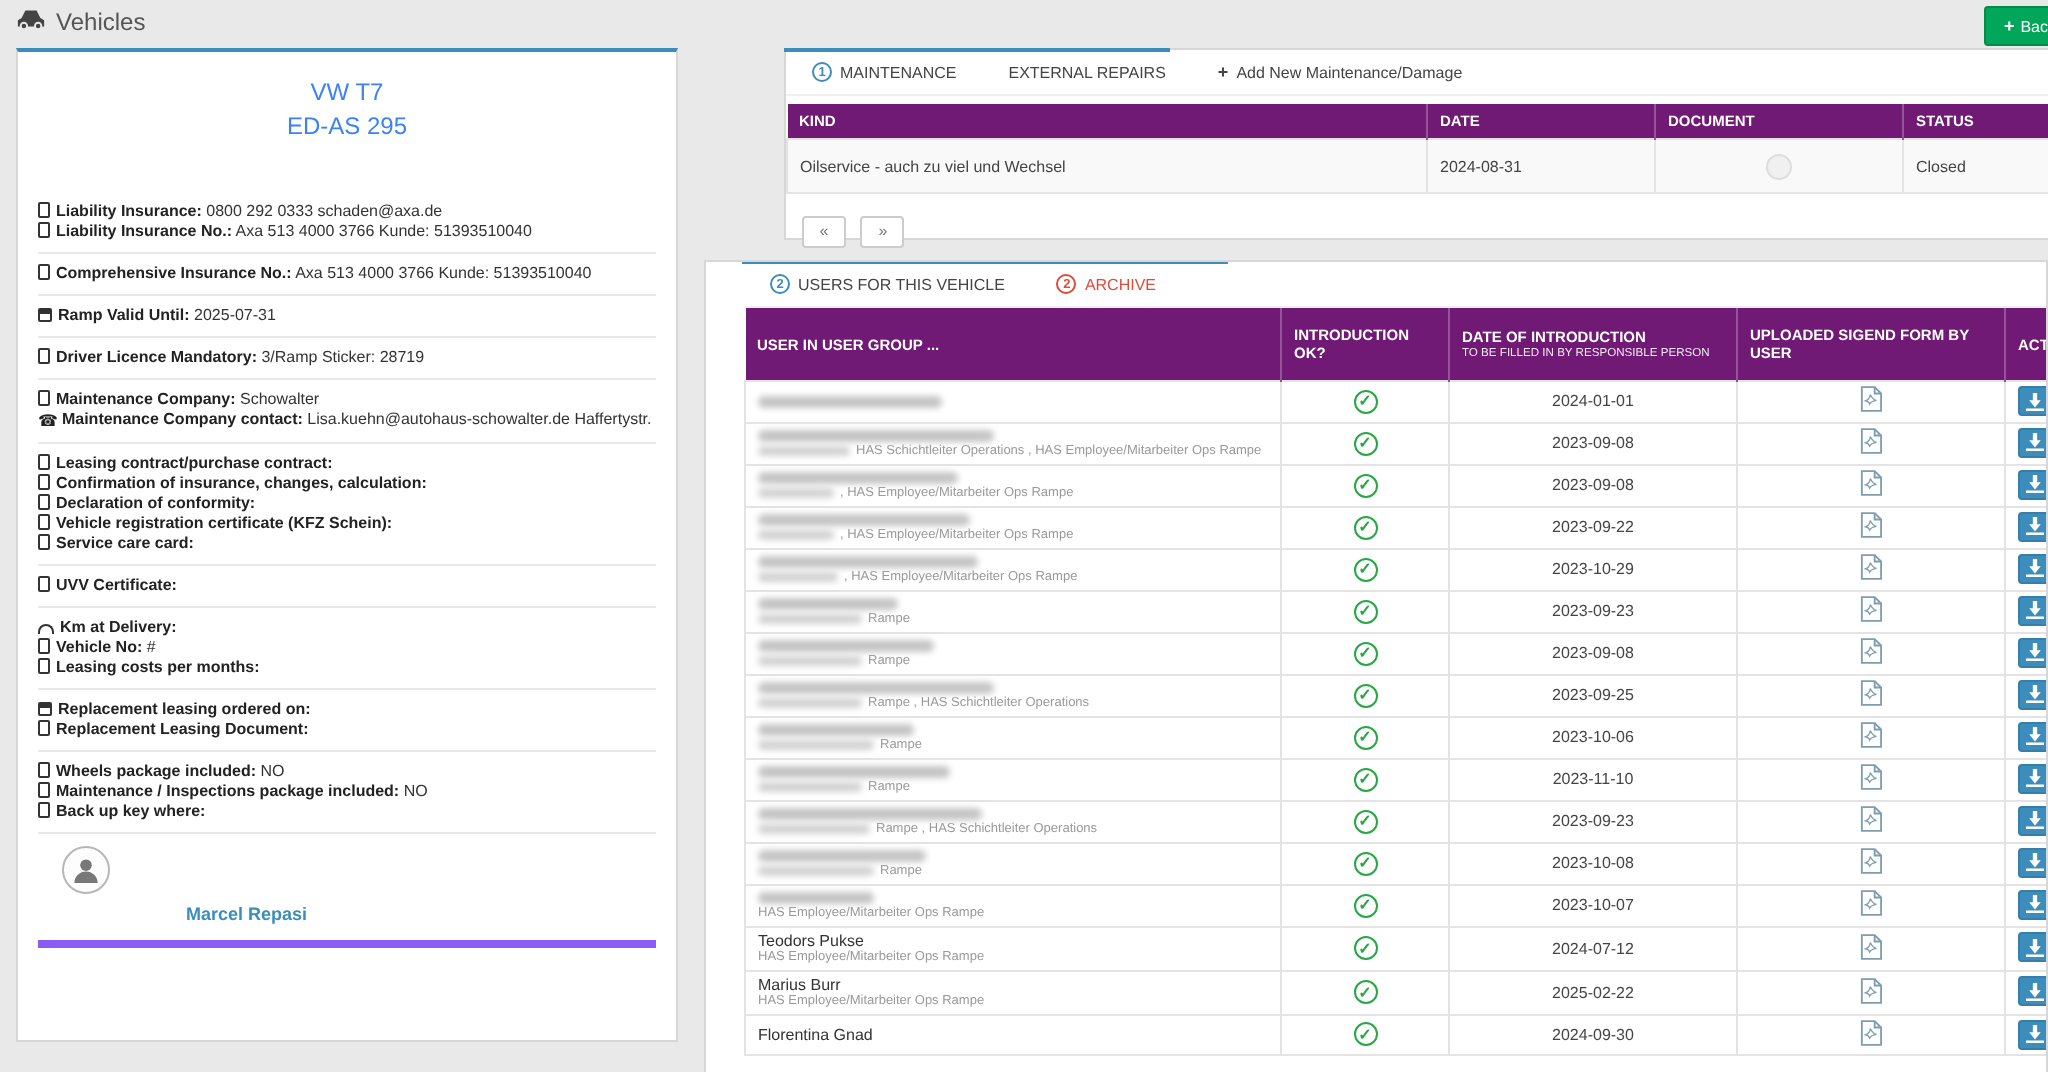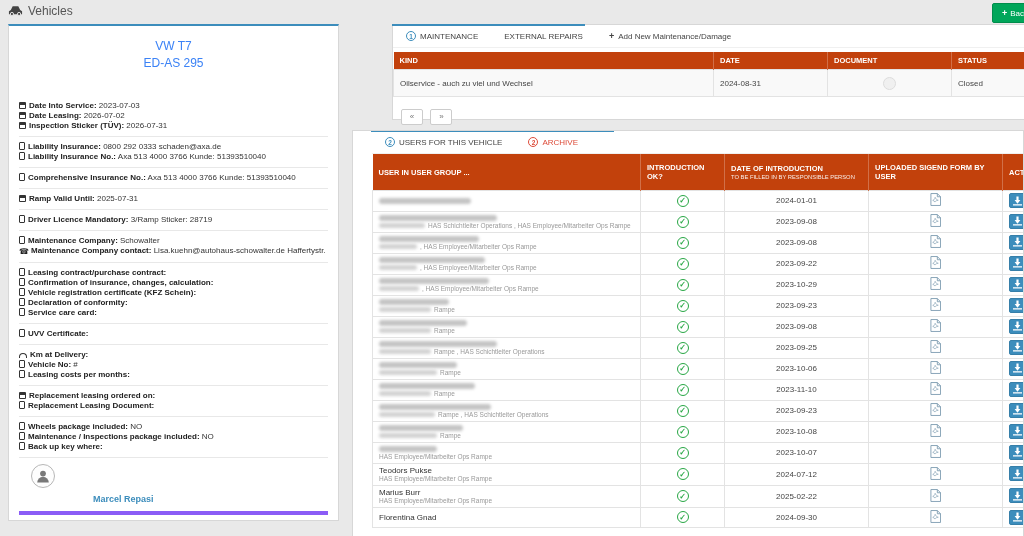--- a/index.html
+++ b/index.html
@@ -36,21 +36,21 @@
     align-items:center;justify-content:center;box-sizing:border-box;}
   .circ.b{border:1.5px solid #3c8dbc;color:#3c8dbc;}
   .circ.r{border:1.5px solid #dd4b39;color:#dd4b39;}
   .tab.red{color:#dd4b39;}
   .active-bar{position:absolute;left:-1px;top:-1px;height:2px;background:#3c8dbc;}
   .plus{font-weight:bold;font-size:9px;}
   
   .card1{left:352px;top:24px;width:672px;height:96px;margin-left:40px;}
   .card2{left:352px;top:130px;width:672px;height:485px;overflow:hidden;padding-left:19px;}
   table{border-collapse:collapse;width:672px;table-layout:fixed;}
-  th{background:#c2410c;color:#fff;font-size:7.5px;text-align:left;padding:4px 6px;
+  th{background:#701a75;color:#fff;font-size:7.5px;text-align:left;padding:4px 6px;
     border-right:1px solid rgba(255,255,255,.25);font-weight:bold;}
   td{font-size:8px;color:#444;border:1px solid #e3e3e3;padding:3px 6px;background:#fff;overflow:hidden;}
   .t1 td{background:#f9f9f9;padding:6px;}
   .t1{margin-top:4px;}
   .doc-circ{display:block;margin:0 auto;width:11px;height:11px;border-radius:50%;border:1px solid #ddd;background:#f0f0f0;}
   .btn-edit{background:#3c8dbc;border:1px solid #367fa9;color:#fff;font-size:7px;border-radius:2px;
     padding:2px 4px;cursor:pointer;font-family:inherit;white-space:nowrap;}
   .pager{margin:8px 0 0 8px;}
   .pg{width:22px;height:16px;border:1px solid #ccc;background:#fff;color:#777;font-size:8px;border-radius:2px;
     margin-right:3px;cursor:pointer;font-family:inherit;}
@@ -87,46 +87,41 @@
 <button class="green-btn">
   <span class="plus">+</span>
   <span>Back</span>
 </button>
 
 <div class="panel left-panel">
   <div class="v-title first">VW T7</div>
   <div class="v-title">ED-AS 295</div>
   <div id="details">
       <div class="grp">
-        <div class="dl"><span class="ic ic-calendar"></span><b>Date Into Service:</b><span> 2023-07-03</span></div>
-        <div class="dl"><span class="ic ic-calendar"></span><b>Date Leasing:</b><span> 2026-07-02</span></div>
-        <div class="dl"><span class="ic ic-calendar"></span><b>Inspection Sticker (TÜV):</b><span> 2026-07-31</span></div>
-      </div>
-      <div class="grp">
         <div class="dl"><span class="ic ic-file"></span><b>Liability Insurance:</b><span> 0800 292 0333 schaden@axa.de</span></div>
         <div class="dl"><span class="ic ic-file"></span><b>Liability Insurance No.:</b><span> Axa 513 4000 3766 Kunde: 51393510040</span></div>
       </div>
       <div class="grp">
         <div class="dl"><span class="ic ic-file"></span><b>Comprehensive Insurance No.:</b><span> Axa 513 4000 3766 Kunde: 51393510040</span></div>
       </div>
       <div class="grp">
         <div class="dl"><span class="ic ic-calendar"></span><b>Ramp Valid Until:</b><span> 2025-07-31</span></div>
       </div>
       <div class="grp">
         <div class="dl"><span class="ic ic-file"></span><b>Driver Licence Mandatory:</b><span> 3/Ramp Sticker: 28719</span></div>
       </div>
       <div class="grp">
         <div class="dl"><span class="ic ic-file"></span><b>Maintenance Company:</b><span> Schowalter</span></div>
         <div class="dl"><span class="ic ic-phone"></span><b>Maintenance Company contact:</b><span> Lisa.kuehn@autohaus-schowalter.de Haffertystr. 6 85356 Freising 08161-9999-41</span></div>
       </div>
       <div class="grp">
         <div class="dl"><span class="ic ic-file"></span><b>Leasing contract/purchase contract:</b><span></span></div>
         <div class="dl"><span class="ic ic-file"></span><b>Confirmation of insurance, changes, calculation:</b><span></span></div>
+        <div class="dl"><span class="ic ic-file"></span><b>Declaration of conformity:</b><span></span></div>
         <div class="dl"><span class="ic ic-file"></span><b>Vehicle registration certificate (KFZ Schein):</b><span></span></div>
-        <div class="dl"><span class="ic ic-file"></span><b>Declaration of conformity:</b><span></span></div>
         <div class="dl"><span class="ic ic-file"></span><b>Service care card:</b><span></span></div>
       </div>
       <div class="grp">
         <div class="dl"><span class="ic ic-file"></span><b>UVV Certificate:</b><span></span></div>
       </div>
       <div class="grp">
         <div class="dl"><span class="ic ic-gauge"></span><b>Km at Delivery:</b><span></span></div>
         <div class="dl"><span class="ic ic-file"></span><b>Vehicle No:</b><span> #</span></div>
         <div class="dl"><span class="ic ic-file"></span><b>Leasing costs per months:</b><span></span></div>
       </div>

